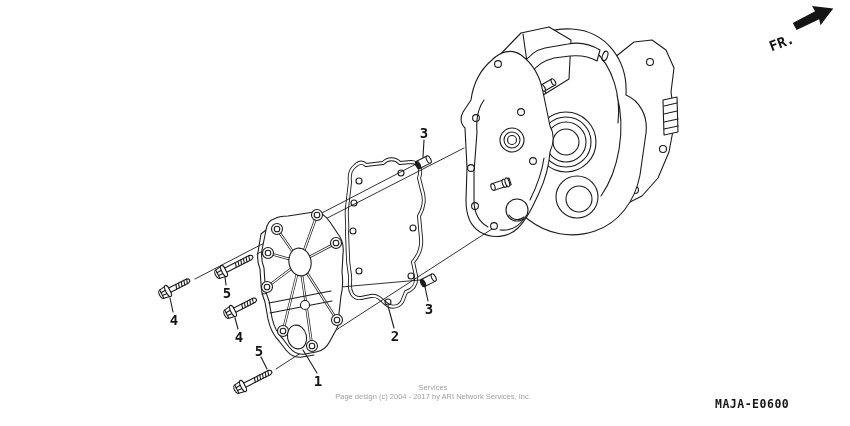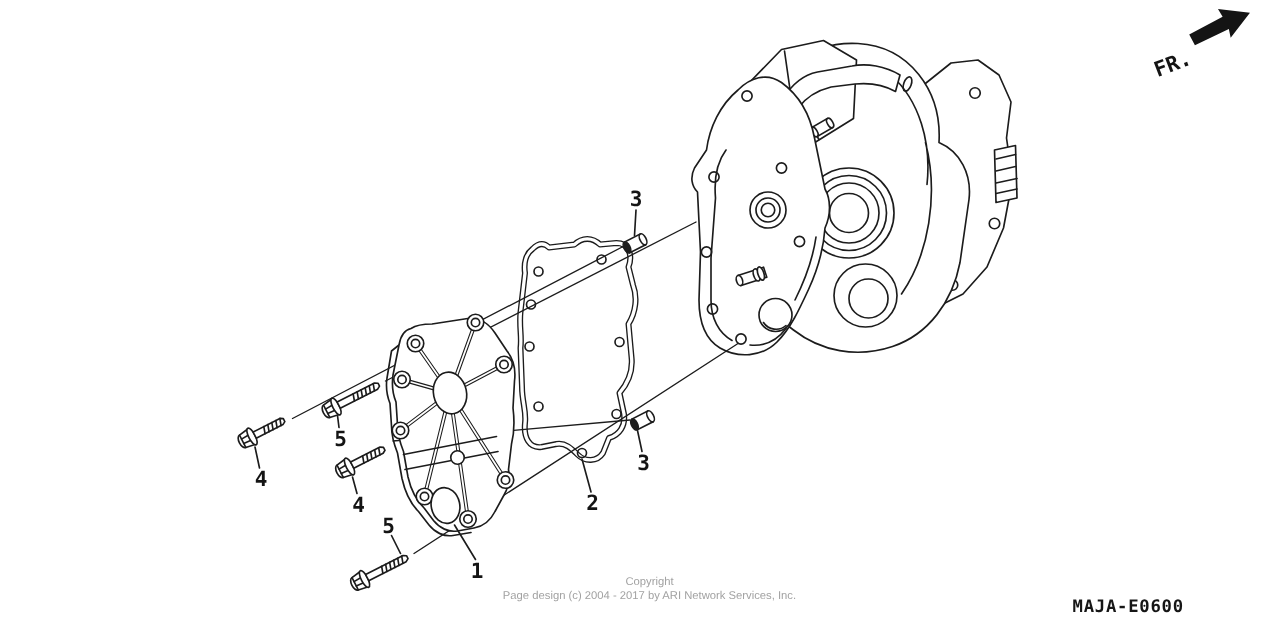--- a/index.html
+++ b/index.html
@@ -209,18 +209,18 @@
 <div class="callout" style="left:318px;top:381px">1</div>
 <div class="callout" style="left:395px;top:336px">2</div>
 <div class="callout" style="left:424px;top:133px">3</div>
 <div class="callout" style="left:429px;top:309px">3</div>
 <div class="callout" style="left:174px;top:320px">4</div>
 <div class="callout" style="left:239px;top:337px">4</div>
 <div class="callout" style="left:227px;top:293px">5</div>
 <div class="callout" style="left:259px;top:351px">5</div>
 
 <div class="copyright" style="left:263px;top:384px">
-  <div>Copyright</div>
+  <div>Services</div>
   <div>Page design (c) 2004 - 2017 by ARI Network Services, Inc.</div>
 </div>
 <div class="diagram-code" style="left:677px;top:397px">MAJA-E0600</div>
 
 </div>
 
 </body></html>

